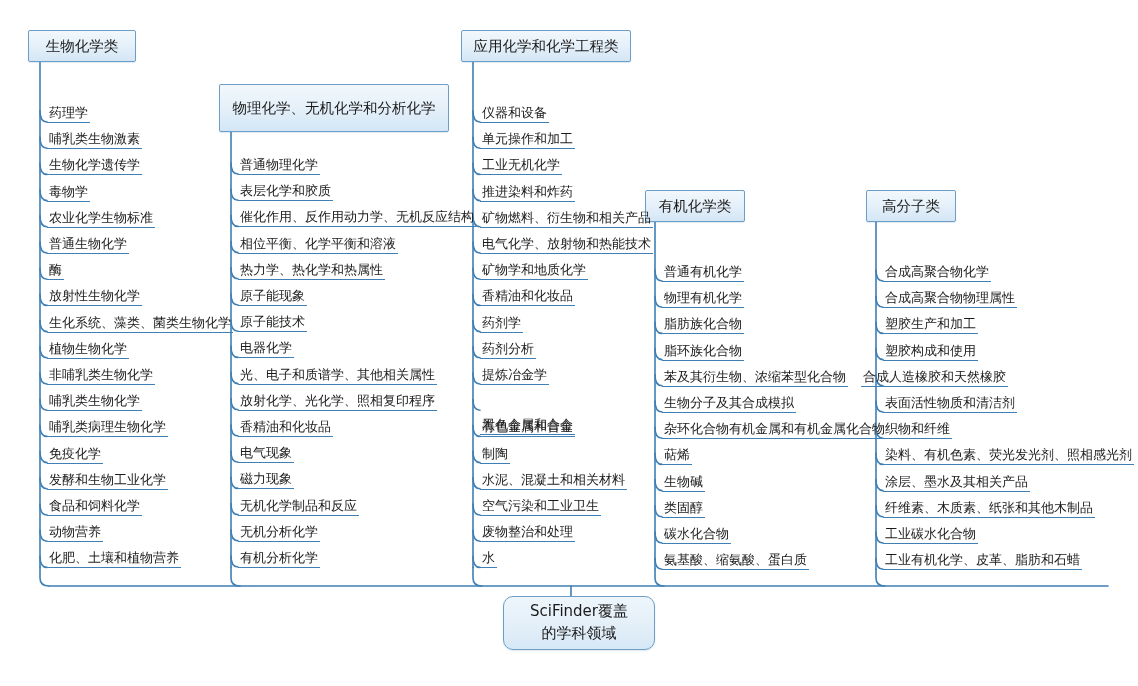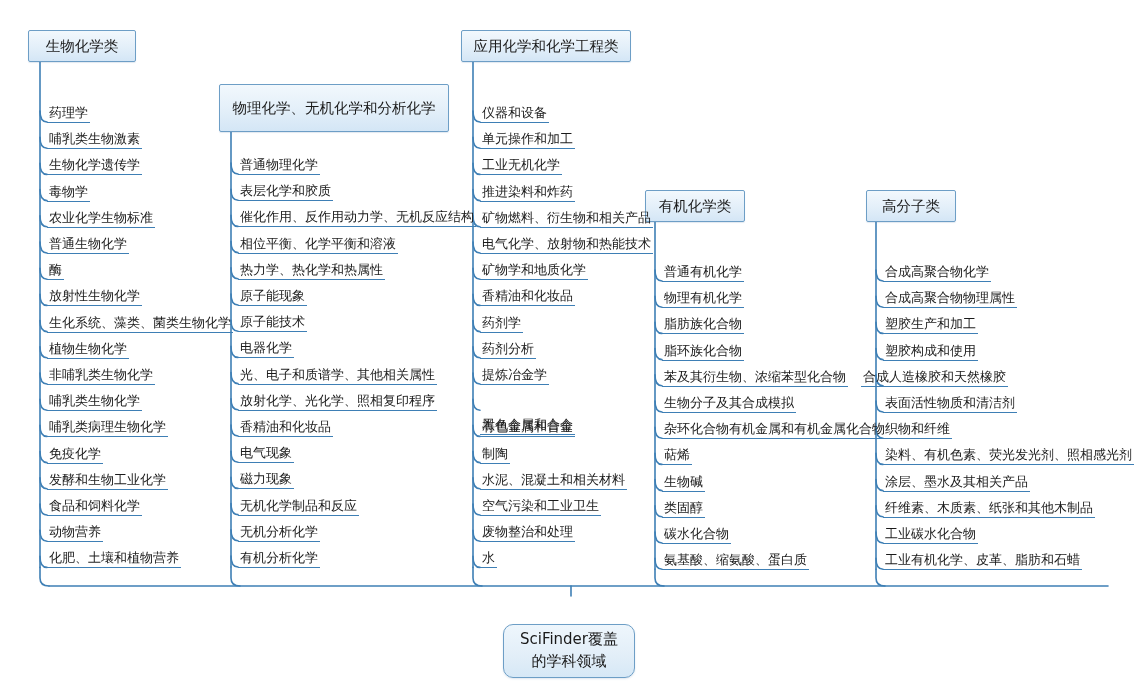--- a/index.html
+++ b/index.html
@@ -415,20 +415,20 @@
         <span>纤维素、木质素、纸张和其他木制品</span>
       </div>
       <div class="leaf" style="left: 883px; top: 525px;">
         <span>工业碳水化合物</span>
       </div>
       <div class="leaf" style="left: 883px; top: 551.2px;">
         <span>工业有机化学、皮革、脂肪和石蜡</span>
       </div>
     </div>
 
-  <div id="root-node" style="left: 503px; top: 596px; width: 132px; height: 54px; margin-top: 28px;">
+  <div id="root-node" style="left: 503px; top: 596px; width: 152px; height: 54px;">
     <span>
       <span class="root-text">SciFinder覆盖</span>
       <span class="root-text">的学科领域</span>
     </span>
   </div>
 
 </div>
 
 </body></html>

